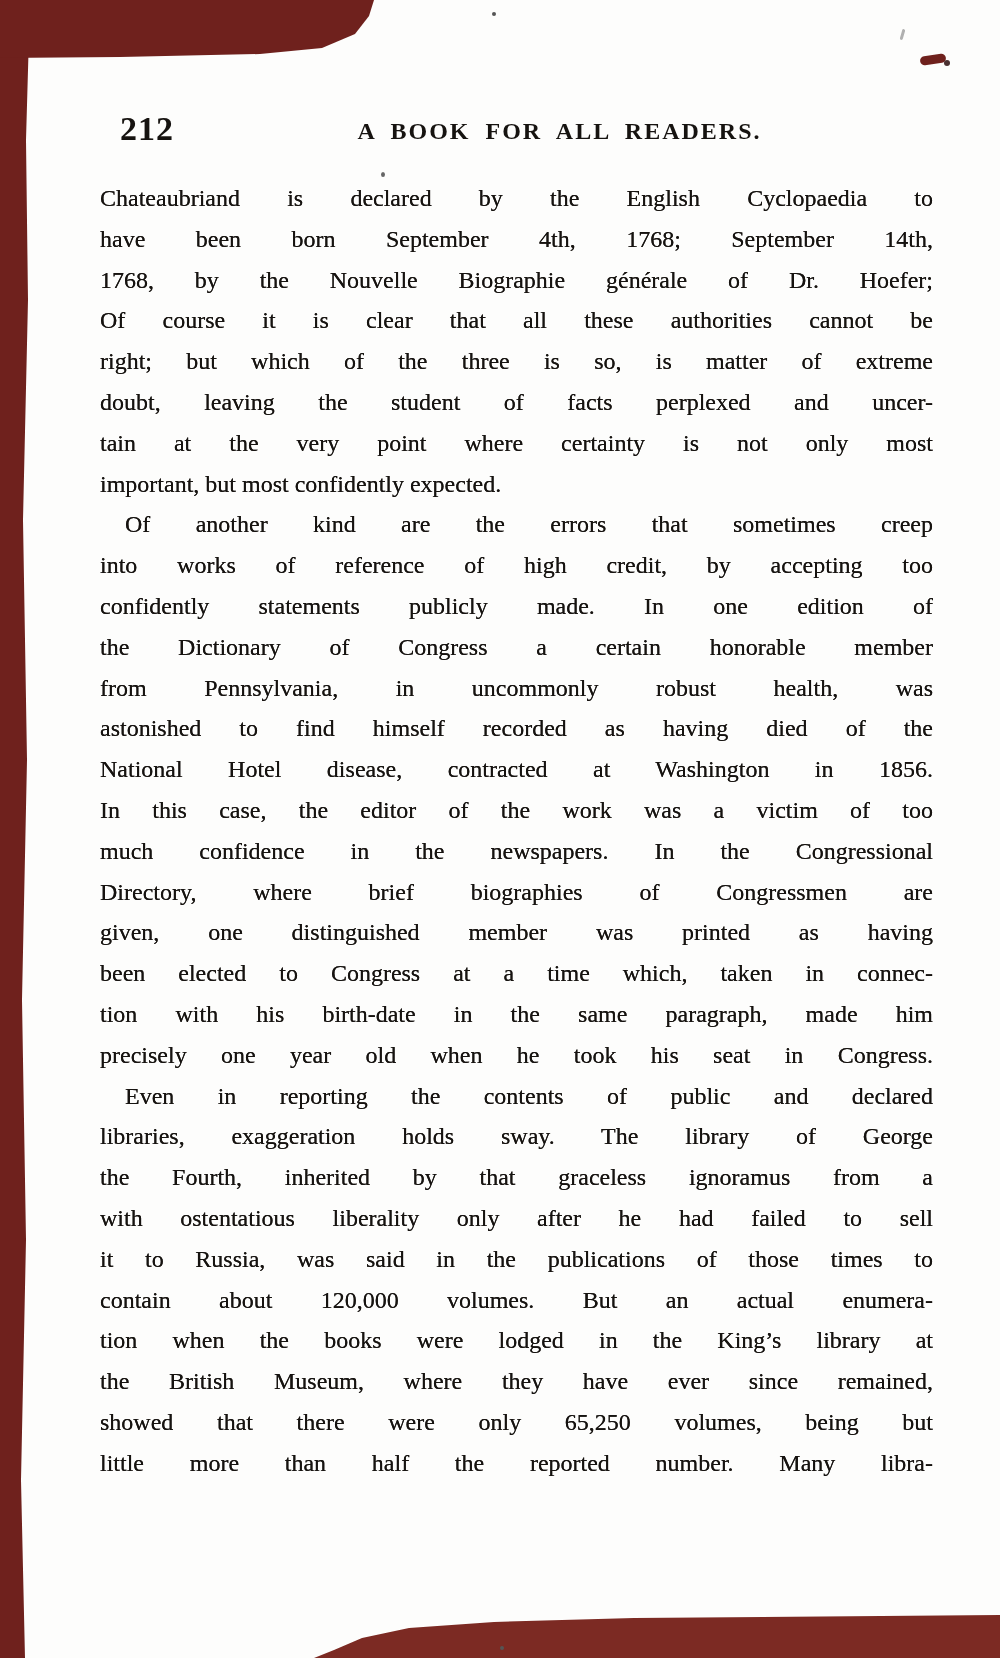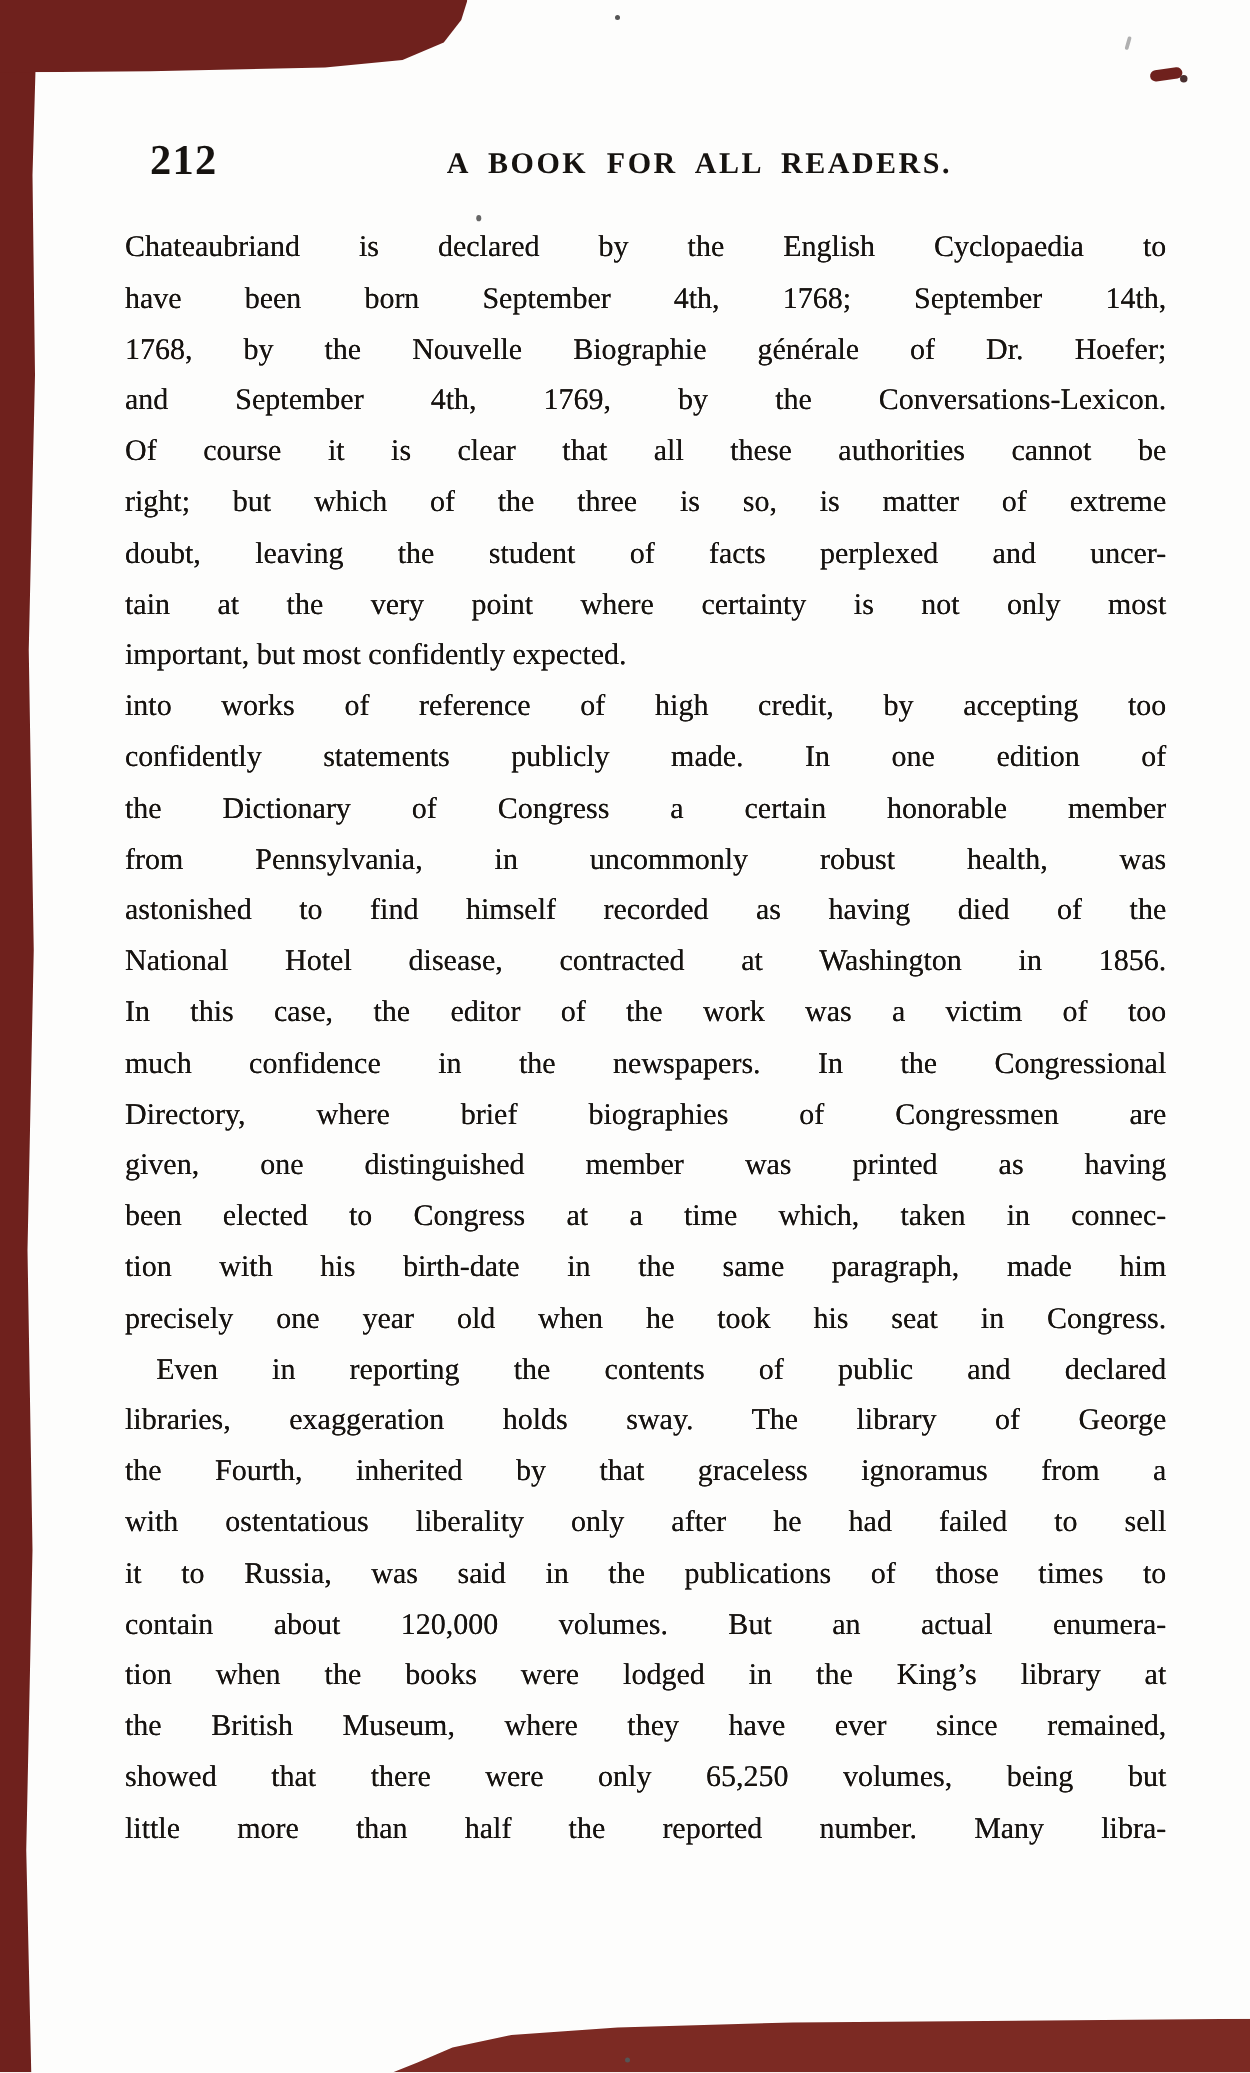--- a/index.html
+++ b/index.html
@@ -85,26 +85,26 @@
 
   <div class="header" style="color: rgb(22, 19, 16);">
     <span class="pagenum">212</span>
     <span class="runhead">A BOOK FOR ALL READERS.</span>
   </div>
 
   <div class="body-text" id="body-lines" style="color: rgb(22, 19, 16);">
       <div class="line">Chateaubriand is declared by the English Cyclopaedia to</div>
       <div class="line">have been born September 4th, 1768; September 14th,</div>
       <div class="line">1768, by the Nouvelle Biographie générale of Dr. Hoefer;</div>
-      <div class="line">and September 4th, 1769, by the Conversations-Lexicon.</div>
       <div class="line">Of course it is clear that all these authorities cannot be</div>
       <div class="line">right; but which of the three is so, is matter of extreme</div>
       <div class="line">doubt, leaving the student of facts perplexed and uncer-</div>
       <div class="line">tain at the very point where certainty is not only most</div>
       <div class="line no-j">important, but most confidently expected.</div>
+      <div class="line indent">Of another kind are the errors that sometimes creep</div>
       <div class="line">into works of reference of high credit, by accepting too</div>
       <div class="line">confidently statements publicly made.  In one edition of</div>
       <div class="line">the Dictionary of Congress a certain honorable member</div>
       <div class="line">from Pennsylvania, in uncommonly robust health, was</div>
       <div class="line">astonished to find himself recorded as having died of the</div>
       <div class="line">National Hotel disease, contracted at Washington in 1856.</div>
       <div class="line">In this case, the editor of the work was a victim of too</div>
       <div class="line">much confidence in the newspapers.  In the Congressional</div>
       <div class="line">Directory, where brief biographies of Congressmen are</div>
       <div class="line">given, one distinguished member was printed as having</div>

